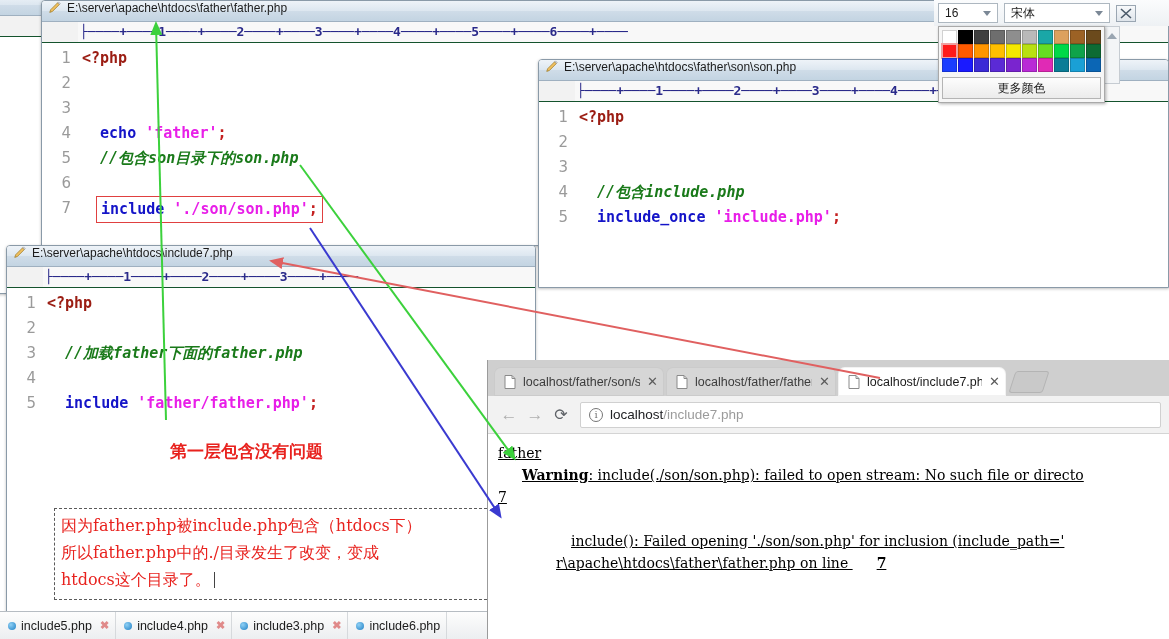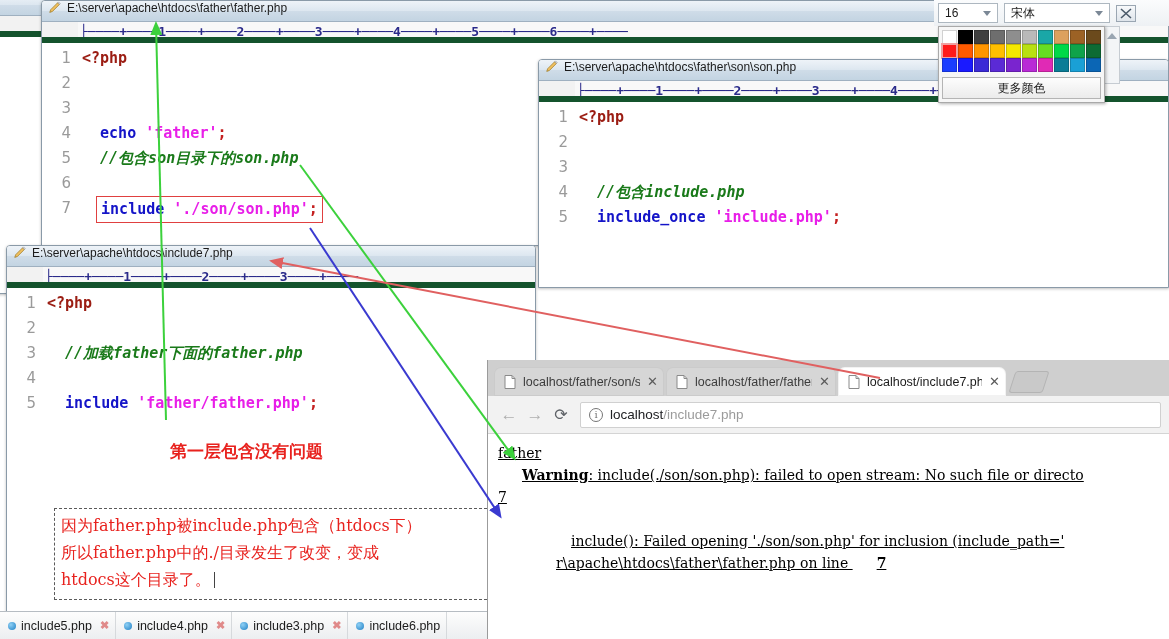--- a/index.html
+++ b/index.html
@@ -33,21 +33,21 @@
     display: flex; 
     padding-left: 6px;
     font-size: 12px;
     color: #1b1b1b;
     white-space: nowrap;
   }
   .pencil-icon { width: 14px; height: 14px; margin-right: 5px; flex: 0 0 auto; }
   .ed-ruler {
     height: 21px;
     background: #f2f2f2;
-    border-bottom: 6px solid #14532d;
+    border-bottom: 1px solid #14532d;
     display: flex;
     align-items: flex-start;
     overflow: hidden;
   }
   .ruler-gutter {
     width: 36px;
     background: #f2f2f2;
     border-right: 1px solid #9a9a9a;
     flex: 0 0 auto;
   }

